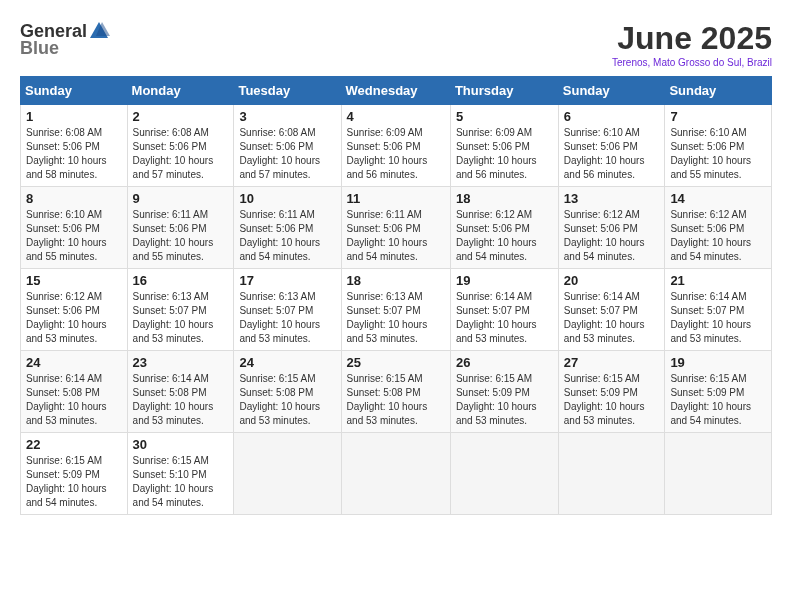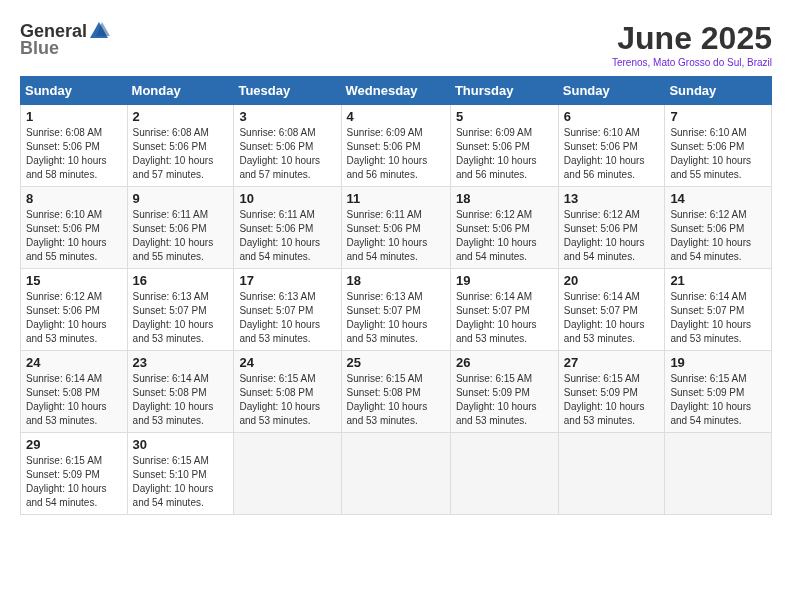--- a/index.html
+++ b/index.html
@@ -314,21 +314,21 @@
         <td>
           <span class="day-number">19</span>
           <div class="cell-text" style="white-space: pre-line;">Sunrise: 6:15 AM
 Sunset: 5:09 PM
 Daylight: 10 hours
 and 54 minutes.</div>
         </td>
       </tr>
       <tr>
         <td>
-          <span class="day-number">29</span>
+          <span class="day-number">22</span>
           <div class="cell-text" style="white-space: pre-line;">Sunrise: 6:15 AM
 Sunset: 5:09 PM
 Daylight: 10 hours
 and 54 minutes.</div>
         </td>
         <td>
           <span class="day-number">30</span>
           <div class="cell-text" style="white-space: pre-line;">Sunrise: 6:15 AM
 Sunset: 5:10 PM
 Daylight: 10 hours

